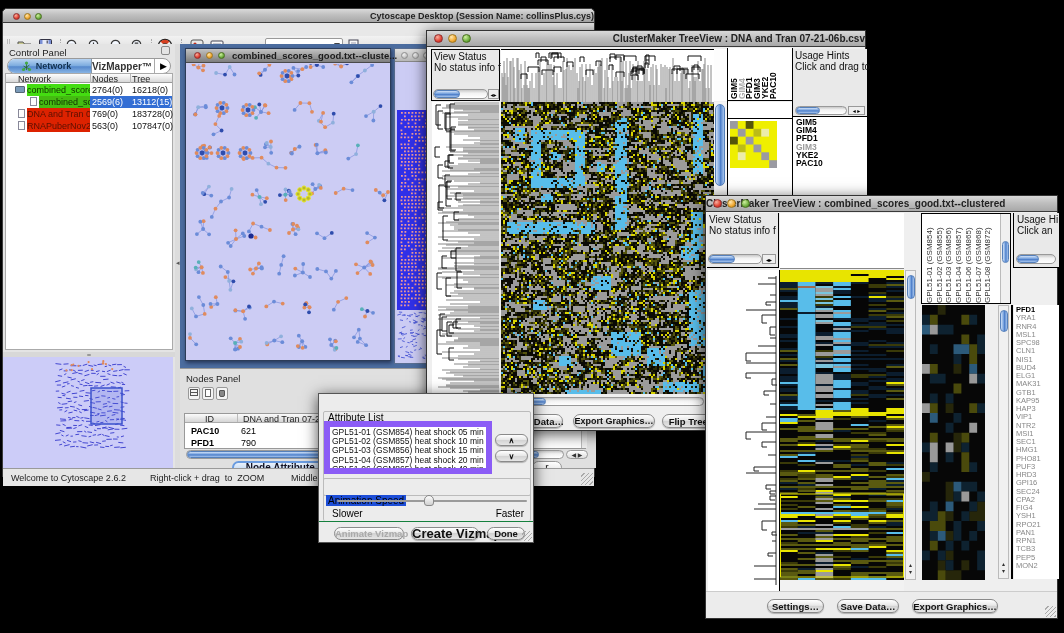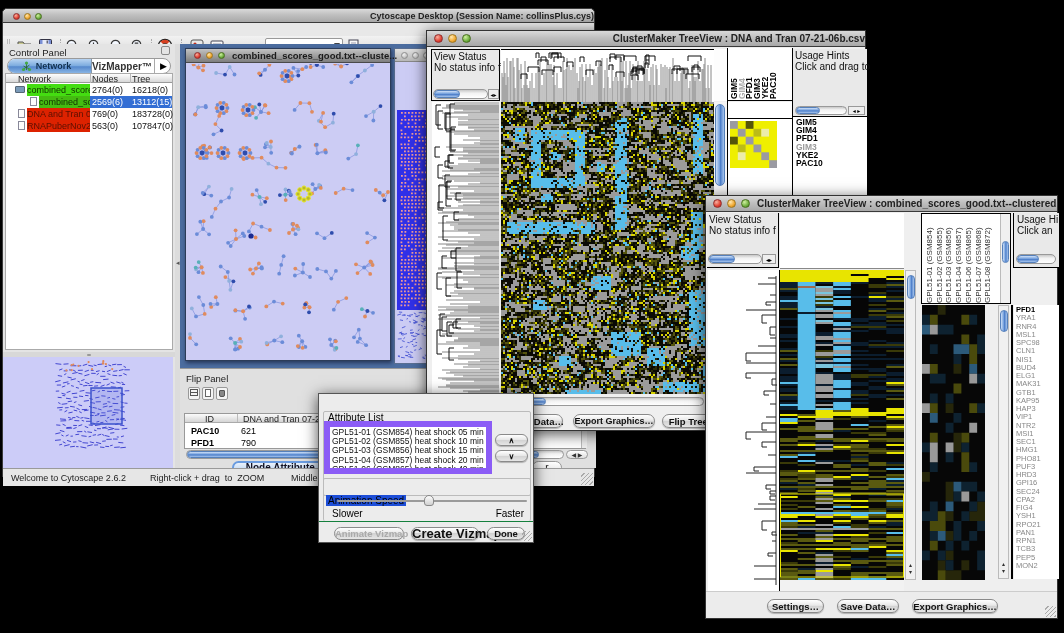--- a/index.html
+++ b/index.html
@@ -525,21 +525,21 @@
               <circle cx="111.0" cy="130.0" r="2.1" fill="#b8b830" stroke="#e8e820" stroke-width="1"></circle>
               <circle cx="112.8" cy="125.8" r="2.1" fill="#b8b830" stroke="#e8e820" stroke-width="1"></circle>
               <circle cx="117.0" cy="124.0" r="2.1" fill="#b8b830" stroke="#e8e820" stroke-width="1"></circle>
               <circle cx="121.2" cy="125.8" r="2.1" fill="#b8b830" stroke="#e8e820" stroke-width="1"></circle>
               <circle cx="64" cy="172" r="2.6" fill="#1a2a90"></circle>
             </svg>
           </div>
         </div>
       </div>
       <div class="abs" style="left:177px;top:359px;width:416px;height:100px;background:#e0e0e0;border-top:1px solid #999">
-        <div class="abs" style="left:6px;top:4px;font-size:9.5px;color:#222">Flip Panel</div>
+        <div class="abs" style="left:6px;top:4px;font-size:9.5px;color:#222">Nodes Panel</div>
         <div class="abs" style="left:8px;top:18px;width:12px;height:13px;border:1px solid #999;border-radius:2px;background:#f4f4f4"></div>
         <div class="abs" style="left:22px;top:18px;width:12px;height:13px;border:1px solid #999;border-radius:2px;background:#f4f4f4"></div>
         <div class="abs" style="left:36px;top:18px;width:12px;height:13px;border:1px solid #999;border-radius:2px;background:#f4f4f4"></div>
         <div class="abs" style="left:10px;top:20px;width:8px;height:7px;border:1px solid #555"></div>
         <div class="abs" style="left:10px;top:23px;width:8px;height:1px;background:#555"></div>
         <div class="abs" style="left:25px;top:20px;width:6px;height:8px;background:#fff;border:1px solid #666"></div>
         <div class="abs" style="left:39px;top:21px;width:6px;height:7px;background:#888;border-radius:1px 1px 2px 2px;border:1px solid #555"></div>
         <div class="abs" style="left:4px;top:44px;width:402px;height:36px;background:#fff;border:1px solid #999">
           <div class="abs" style="left:0;top:0;width:100%;height:9px;background:linear-gradient(#fbfbfb,#d5d5d5);border-bottom:1px solid #aaa;font-size:9px;color:#222">
             <span style="position:absolute;left:20px">ID</span>
@@ -643,21 +643,21 @@
         <div class="abs" style="left:3px;top:1px;color:#000">GIM5<br>GIM4<br>PFD1<br><span style="color:#999">GIM3</span><br>YKE2<br>PAC10</div>
       </div>
       <div class="sbtrack" style="left:74px;top:366px;width:203px;height:9px"></div>
       <div class="sbpill" style="left:75px;top:367px;width:44px;height:7px"></div>
       <div class="aqbtn" style="left:16px;top:383px;width:56px;height:14px;font-size:9.5px;line-height:13px">Settings…</div>
       <div class="aqbtn" style="left:81px;top:383px;width:55px;height:14px;font-size:9.5px;line-height:13px">Save Data…</div>
       <div class="aqbtn" style="left:146px;top:383px;width:82px;height:14px;font-size:9px;line-height:13px">Export Graphics…</div>
       <div class="aqbtn" style="left:235px;top:383px;width:84px;height:14px;font-size:9.5px;line-height:13px;overflow:hidden">Flip Tree Nodes</div>
     </div>
     <div class="abs" style="left:705px;top:195px;width:353px;height:424px;background:#efefef;border:1px solid #333;box-shadow:0 3px 14px rgba(0,0,0,.7)">
-      <div class="abs mactb" style="left:0;top:0;width:100%;height:16px;font-size:10px;line-height:16px;text-align:left;padding-left:51px">ClusterMaker TreeView : combined_scores_good.txt--clustered<div class="tl red" style="left:7px"></div><div class="tl yel" style="left:21px"></div><div class="tl grn" style="left:35px"></div></div>
+      <div class="abs mactb" style="left:0;top:0;width:100%;height:16px;font-size:10px;line-height:16px;text-align:left;">ClusterMaker TreeView : combined_scores_good.txt--clustered<div class="tl red" style="left:7px"></div><div class="tl yel" style="left:21px"></div><div class="tl grn" style="left:35px"></div></div>
       <div class="abs panelbg" style="left:1px;top:17px;width:72px;height:55px;border-right:1px solid #000;border-bottom:1px solid #000">
         <div class="abs" style="left:2px;top:1px;font-size:10px;color:#111">View Status<br>No status info f</div>
         <div class="sbtrack" style="left:1px;top:41px;width:54px;height:10px"></div>
         <div class="sbpill" style="left:2px;top:42px;width:26px;height:8px"></div>
         <div class="abs" style="left:55px;top:41px;width:14px;height:10px;border:1px solid #999;background:#eee;font-size:6px;line-height:10px;text-align:center">◂▸</div>
       </div>
       <div class="abs" style="left:74px;top:17px;width:124px;height:56px;background:#fff;border-bottom:1px solid #888"></div>
       <div class="abs" style="left:2px;top:74px;width:71px;height:321px;background:#fff">
         <svg width="71" height="321" viewBox="0 0 71 321">
           <rect width="71" height="321" fill="#fff"></rect>

